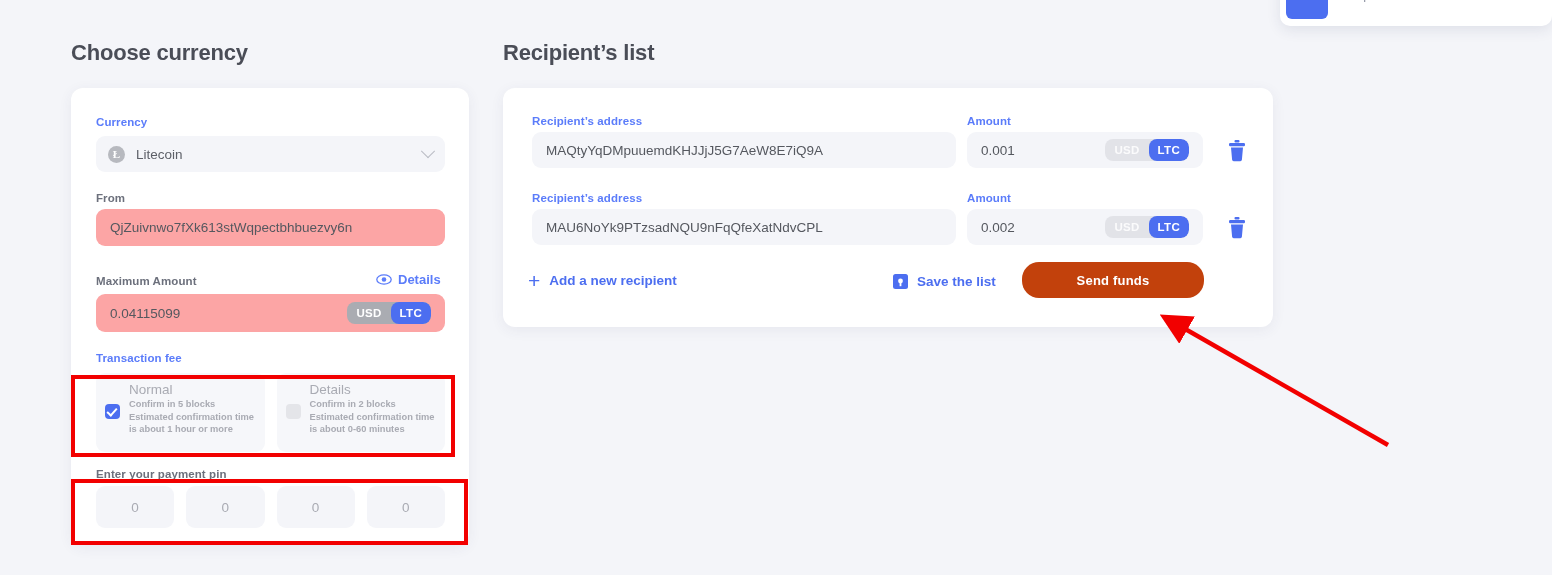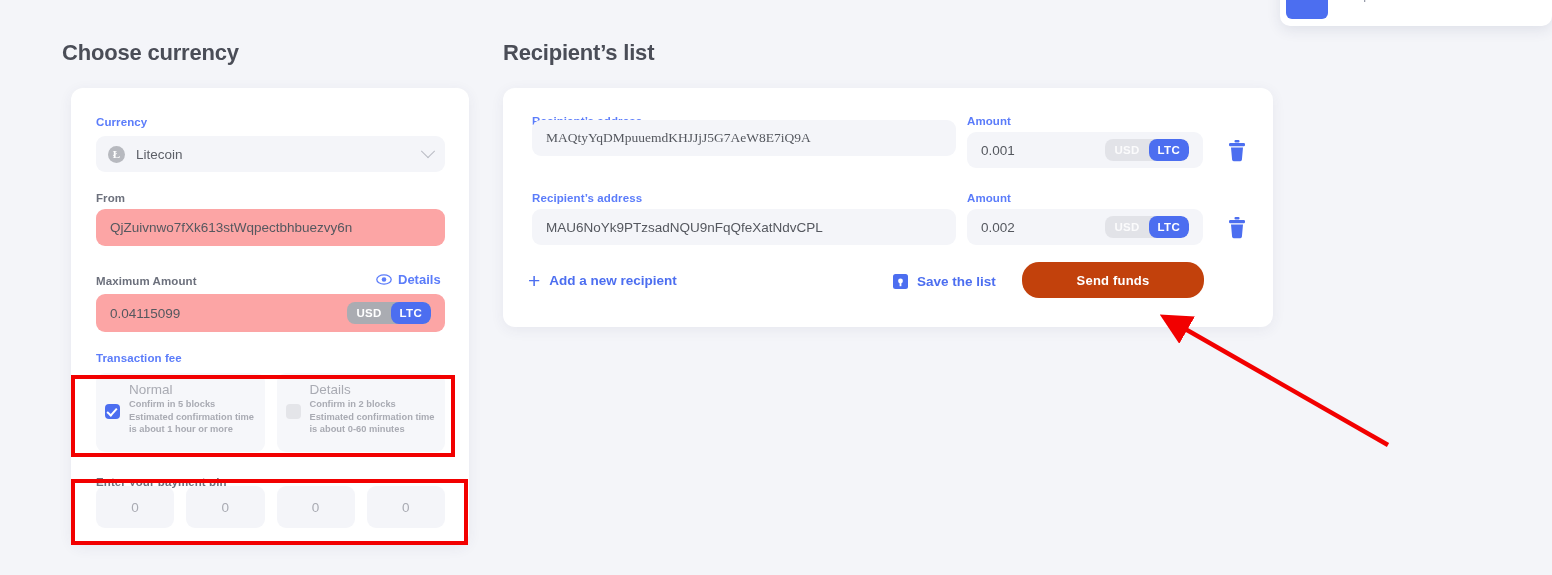--- a/index.html
+++ b/index.html
@@ -20,21 +20,21 @@
     display:flex;align-items:center;overflow:hidden;
   }
   .topcut .swatch{width:42px;height:46px;background:#4c6ef0;border-radius:6px;margin-left:6px;flex:none;}
   .topcut .tctext{font-size:11px;color:#7d8394;margin-left:14px;white-space:nowrap;}
 
   
   .h1{
     position:absolute;font-size:22px;font-weight:bold;color:#4a4d57;
     letter-spacing:-.2px;
   }
-  #h-currency{left:62px;top:40px;}
+  #h-currency{left:71px;top:40px;}
   #h-recipients{left:503px;top:40px;}
 
   
   .card{
     position:absolute;background:#fff;border-radius:12px;
     box-shadow:0 3px 14px rgba(50,60,100,.07);
   }
   #card-left{left:71px;top:88px;width:398px;height:457px;}
   #card-right{left:503px;top:88px;width:770px;height:239px;}
 
@@ -98,38 +98,38 @@
   .cbox.checked{background:#4c6ef0;position:relative;}
   .cbox.checked:after{
     content:"";position:absolute;left:4px;top:2px;width:4px;height:8px;
     border-right:2px solid #fff;border-bottom:2px solid #fff;transform:rotate(42deg);
   }
   .cbox.unchecked{background:#e4e5e9;}
   .fee .txt{margin-left:9px;}
   .fee .ftitle{font-size:13.5px;color:#a9abb3;line-height:16px;}
   .fee .fdesc{font-size:9.3px;color:#a9abb3;font-weight:bold;line-height:11.5px;margin-top:1px;}
 
-  #lbl-pin{left:25px;top:388px;}
+  #lbl-pin{left:25px;top:380px;}
   #pin-wrap{left:25px;top:398px;width:349px;height:42px;display:flex;gap:12px;}
   .pin{
     flex:1;background:#f4f5f9;border-radius:9px;
     display:flex;align-items:center;justify-content:center;
     font-size:13.5px;color:#a9abb3;
   }
 
   
   .R{position:absolute;}
   .rrow-lbl-addr{left:29px;}
   .rrow-lbl-amt{left:464px;}
   .r-addr{left:29px;width:424px;height:36px;padding:0 14px;}
   .r-amt{left:464px;width:236px;height:36px;padding:0 14px;}
   .trash{left:723px;width:22px;height:24px;cursor:pointer;}
 
   #row0-lbl{top:27px;} #row0-amtlbl{top:27px;}
-  #row0-addr{top:32px;font-family:Liberation Serif, serif;} #row0-amt{top:44px;} #row0-trash{top:51px;}
+  #row0-addr{top:44px;} #row0-amt{top:44px;} #row0-trash{top:51px;}
   #row1-lbl{top:104px;} #row1-amtlbl{top:104px;}
   #row1-addr{top:121px;} #row1-amt{top:121px;} #row1-trash{top:128px;}
 
   #add-recipient{
     left:25px;top:185px;display:flex;align-items:center;gap:9px;
     color:#4c6ef0;font-size:13.5px;font-weight:bold;cursor:pointer;
   }
   .plusicon{font-size:21px;line-height:14px;font-weight:normal;}
   #save-list{
     left:390px;top:186px;display:flex;align-items:center;gap:9px;

